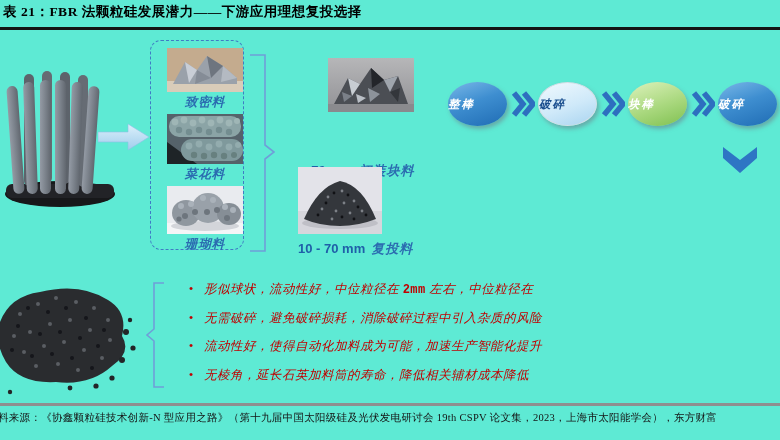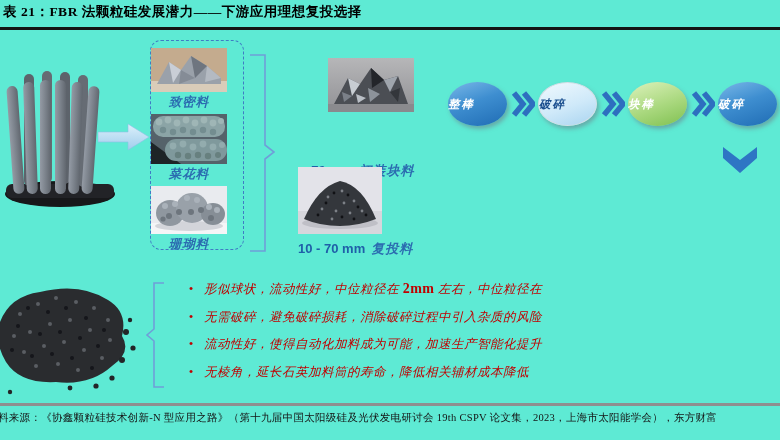--- a/index.html
+++ b/index.html
@@ -9,21 +9,21 @@
   .title{position:absolute;left:3px;top:3px;font-size:13.5px;font-weight:bold;color:#000;
          letter-spacing:.5px;white-space:nowrap;}
   .title-rule{position:absolute;left:0;top:27px;width:780px;height:2.5px;background:#141414;}
   
   .rods{position:absolute;left:4px;top:66px;}
   
   .blockarrow{position:absolute;left:98px;top:121px;}
   
   .dashedbox{position:absolute;left:150px;top:40px;width:94px;height:210px;
              border:1.6px dashed #3f7cc4;border-radius:11px;box-sizing:border-box;
-             display:flex;flex-direction:column;align-items:flex-start;padding-top:7px;}
+             display:flex;flex-direction:column;align-items:flex-end;padding-top:7px;}
   .fig{display:flex;flex-direction:column;align-items:center;}
   .figcap{font-size:12.5px;font-style:italic;font-weight:bold;color:#2b6cb0;margin:2px 0 3px 0;
           letter-spacing:1px;white-space:nowrap;}
   
   .brace-right{position:absolute;left:248px;top:53px;}
   
   .figA{position:absolute;left:300px;top:58px;display:flex;flex-direction:column;align-items:flex-end;gap:44px;}
   .figB{position:absolute;left:298px;top:167px;display:flex;flex-direction:column;align-items:flex-start;}
   .sizecap{font-size:13px;margin-top:6px;white-space:nowrap;}
   .sizecap .sz{font-family:"Liberation Sans",sans-serif;font-weight:bold;color:#1f5fa8;}
@@ -43,22 +43,22 @@
   .ell-green{background:linear-gradient(160deg,#ddf2bc 0%,#a9d87e 55%,#7fc050 100%);}
   .ell-green span{color:#fff;}
   .chevdown{position:absolute;left:722px;top:147px;}
   
   .pellets{position:absolute;left:0;top:274px;}
   .brace-left{position:absolute;left:146px;top:281px;}
   .bullets{position:absolute;left:178px;top:280px;width:590px;}
   .bullet-row{display:flex;align-items:flex-start;margin-bottom:9.5px;line-height:18px;}
   .bullet-dot{width:26px;color:#c00000;font-size:13px;flex:0 0 26px;text-align:center;}
   .bullet-text{color:#c00000;font-size:12.5px;font-style:italic;letter-spacing:.5px;}
-  .bullet-text .bb{font-family:Liberation Serif, serif;font-style:normal;font-weight:bold;
-                   font-size:14px;}
+  .bullet-text .bb{font-family:Liberation Mono, monospace;font-style:normal;font-weight:bold;
+                   font-size:12px;}
   .footer-rule{position:absolute;left:0;top:403px;width:780px;height:3px;background:#8f8f8f;}
   .source{position:absolute;left:-2px;top:411px;width:784px;font-size:10.5px;color:#141414;
           white-space:nowrap;letter-spacing:.3px;}
 </style>
 </head>
 <body>
 
 <div id="stage">
 
   <div class="title">表 21：FBR 法颗粒硅发展潜力——下游应用理想复投选择</div>

